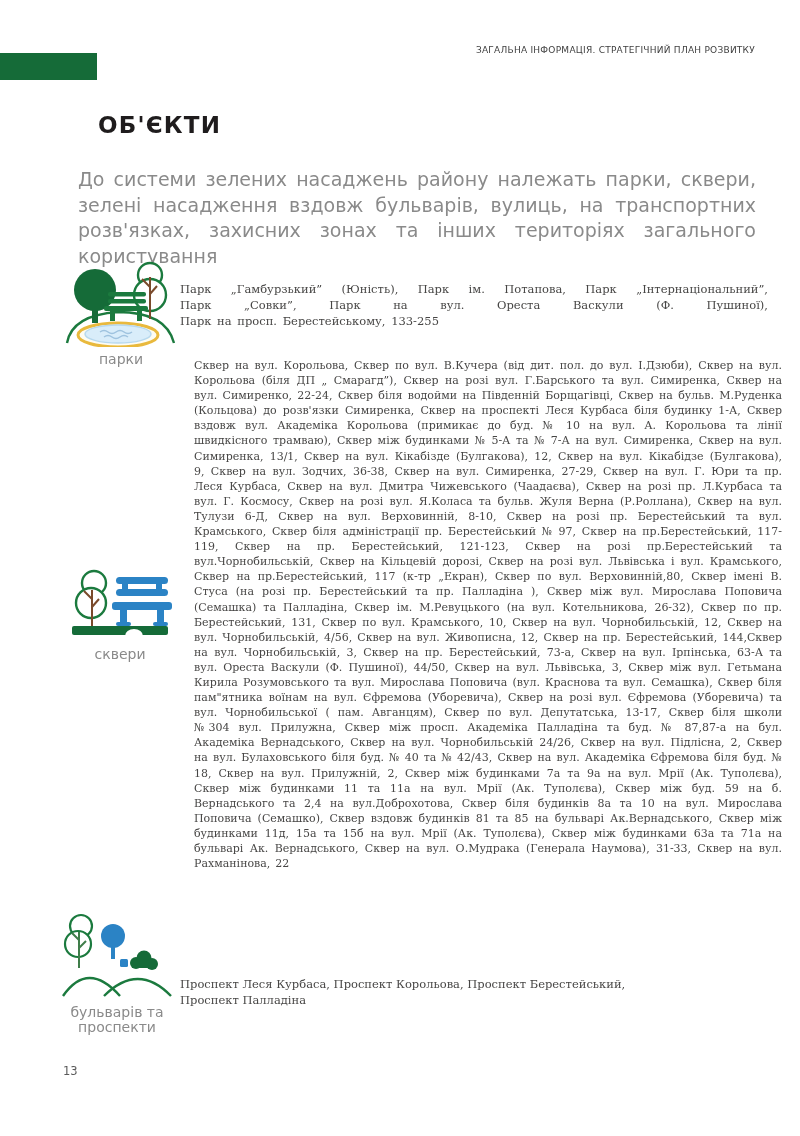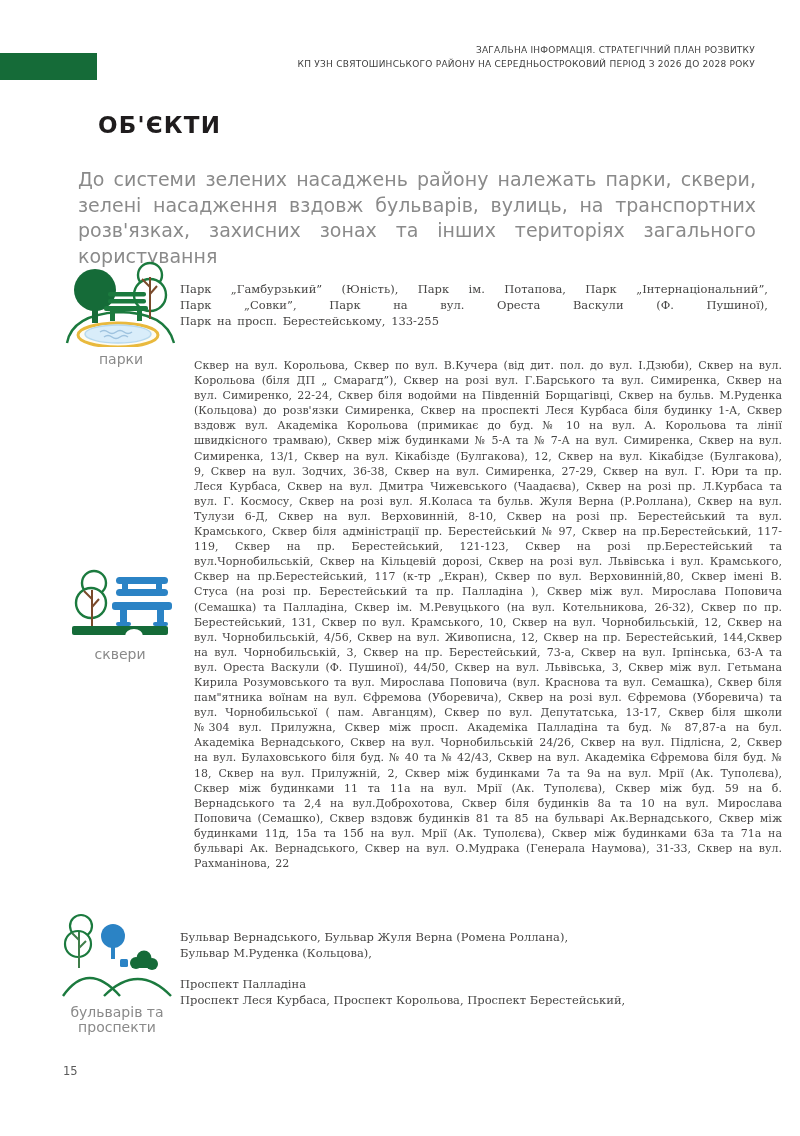--- a/index.html
+++ b/index.html
@@ -38,21 +38,20 @@
   .pagenum{position:absolute;left:63px;top:1064px;font-size:11.5px;color:#5a5a5a;}
 </style>
 </head>
 <body>
 
 <div class="page">
 
   <div class="green-bar"></div>
   <div class="hdr">
     <div>ЗАГАЛЬНА ІНФОРМАЦІЯ. СТРАТЕГІЧНИЙ ПЛАН РОЗВИТКУ</div>
-    <div>КП УЗН СВЯТОШИНСЬКОГО РАЙОНУ НА СЕРЕДНЬОСТРОКОВИЙ ПЕРІОД З 2026 ДО 2028 РОКУ</div>
   </div>
 
   <div class="page-title">ОБ'ЄКТИ</div>
 
   <div class="intro">До системи зелених насаджень району належать парки, сквери, зелені насадження вздовж бульварів, вулиць, на транспортних розв'язках, захисних зонах та інших територіях загального користування</div>
 
   <div class="icon-block ib-parks">
     <svg width="118" height="90" viewBox="0 0 118 90">
       <path d="M5 86 Q10 58 56 55 Q104 55 112 86" fill="none" stroke="#1b7a3e" stroke-width="2.4"></path>
       <ellipse cx="56" cy="78" rx="40" ry="12" fill="#fdfcf2" stroke="#e9b93d" stroke-width="3"></ellipse>
@@ -115,24 +114,20 @@
       <rect x="60" y="49" width="8" height="8" rx="1.5" fill="#2b83c5"></rect>
       <g>
         <circle cx="76" cy="53" r="6" fill="#156b38"></circle>
         <circle cx="84" cy="48" r="7.5" fill="#156b38"></circle>
         <circle cx="92" cy="54" r="6" fill="#156b38"></circle>
         <rect x="72" y="52" width="24" height="6" fill="#156b38"></rect>
       </g>
     </svg>
     <div class="icon-label">бульварів та проспекти</div>
   </div>
-  <div class="blvd-text-1 serif">
-      <div>Бульвар Вернадського, Бульвар Жуля Верна (Ромена Роллана),</div>
-      <div>Бульвар М.Руденка (Кольцова),</div>
-    </div>
   <div class="blvd-text-2 serif">
+      <div>Проспект  Леся  Курбаса, Проспект Корольова, Проспект Берестейський,</div>
       <div>Проспект Палладіна</div>
-      <div>Проспект  Леся  Курбаса, Проспект Корольова, Проспект Берестейський,</div>
     </div>
 
-  <div class="pagenum">15</div>
+  <div class="pagenum">13</div>
 
 </div>
 
 </body></html>

